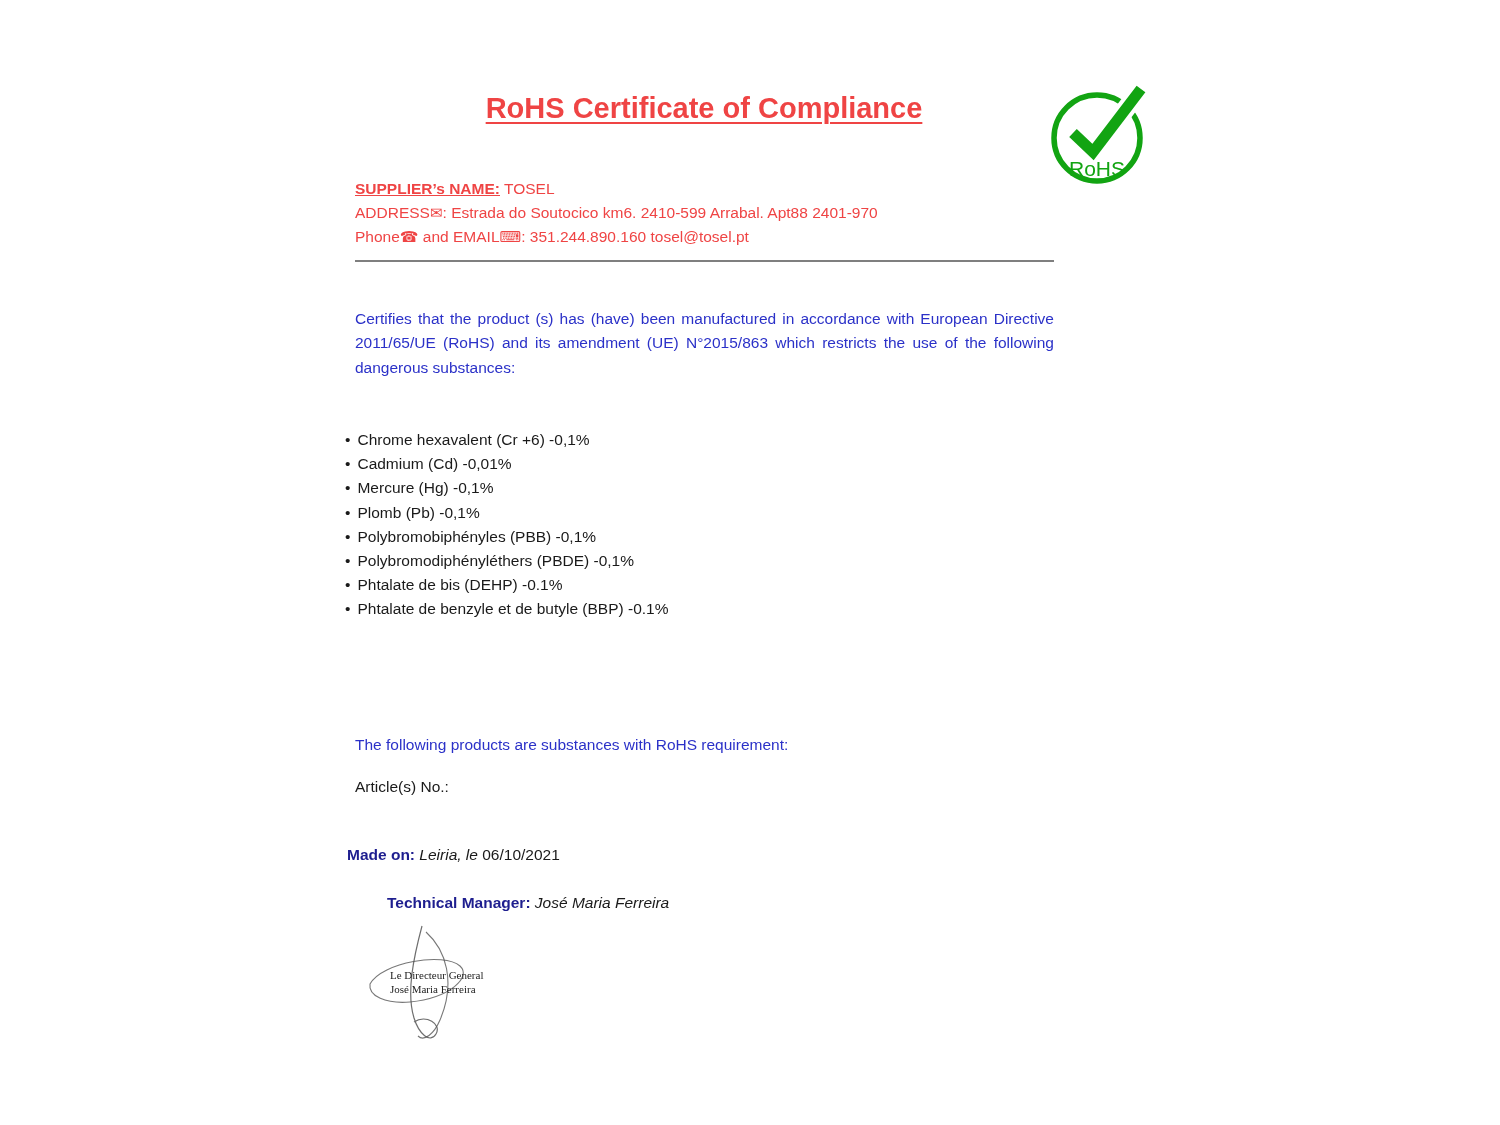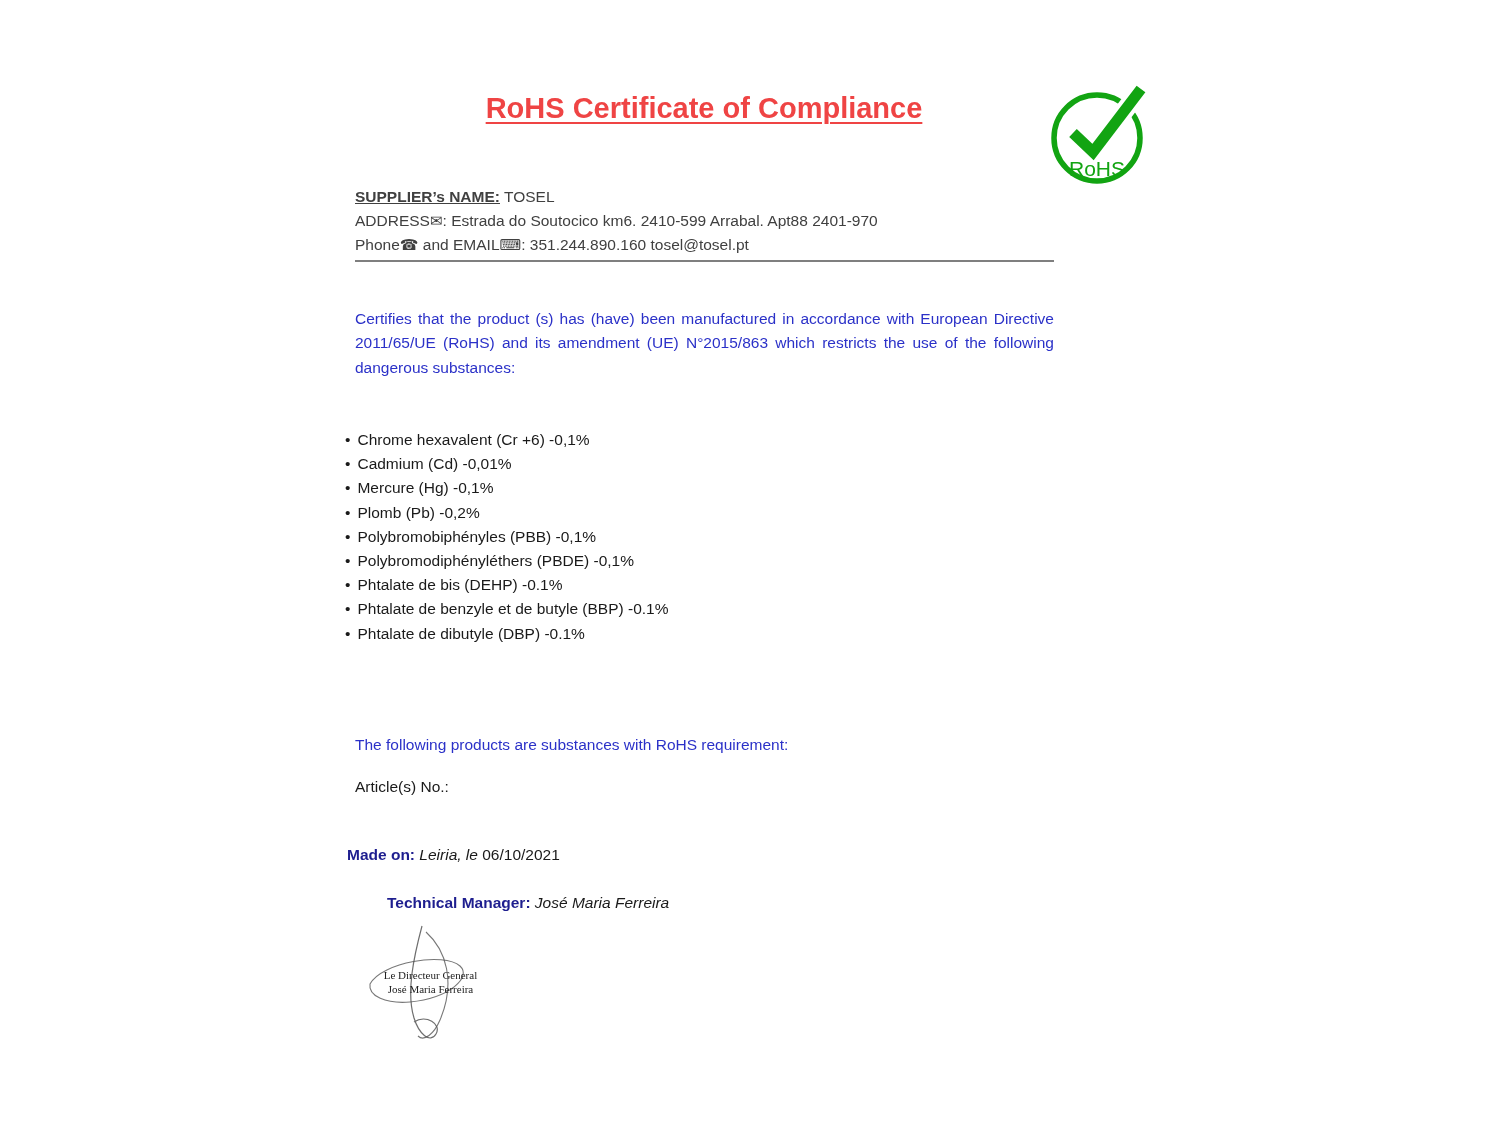--- a/index.html
+++ b/index.html
@@ -32,23 +32,22 @@
     top: 80px;
     width: 100px;
     height: 106px;
   }
   .supplier {
     position: absolute;
     left: 355px;
     top: 177px;
     font-size: 15.5px;
     line-height: 24px;
-    color: #404040;
+    color: #ef4444;
     white-space: nowrap;
-    margin-top: 8px;
   }
   .supplier .lbl-bold-u {
     font-weight: bold;
     text-decoration: underline;
   }
   .glyph { font-size: 15px; }
   .rule {
     position: absolute;
     left: 355px;
     top: 260px;
@@ -117,24 +116,24 @@
     top: 922px;
     width: 185px;
     height: 140px;
   }
   .signature svg {
     position: absolute;
     left: 0; top: 0;
   }
   .sig-text {
     position: absolute;
-    left: 2px;
+    left: 34px;
     top: 46px;
     width: 145px;
-    text-align: center;
+    text-align: left;
     font-family: "Liberation Serif", serif;
     font-size: 11px;
     line-height: 14px;
     color: #222222;
   }
   .logo-label-svg {
     font-family: "Liberation Sans", sans-serif;
     font-size: 21px;
     fill: #12a412;
   }
@@ -168,26 +167,25 @@
   </div>
 
   <div class="rule"></div>
 
   <p class="statement">Certifies that the product (s) has (have) been manufactured in accordance with European Directive 2011/65/UE (RoHS) and its amendment (UE) N°2015/863 which restricts the use of the following dangerous substances:</p>
 
   <ul class="substances">
     <li>Chrome hexavalent (Cr +6) -0,1%</li>
     <li>Cadmium (Cd) -0,01%</li>
     <li>Mercure (Hg) -0,1%</li>
-    <li>Plomb (Pb) -0,2%</li>
+    <li>Plomb (Pb) -0,1%</li>
     <li>Polybromobiphényles (PBB) -0,1%</li>
     <li>Polybromodiphényléthers (PBDE) -0,1%</li>
     <li>Phtalate de bis (DEHP) -0.1%</li>
     <li>Phtalate de benzyle et de butyle (BBP) -0.1%</li>
-    <li>Phtalate de dibutyle (DBP) -0.1%</li>
   </ul>
 
   <div class="compliance">The following products are substances with RoHS requirement:</div>
 
   <div class="article">Article(s) No.:</div>
 
   <div class="made-on">
     <span class="navy-label">Made on:</span><span class="italic-val"> Leiria, le </span><span class="plain-val">06/10/2021</span>
   </div>
 

